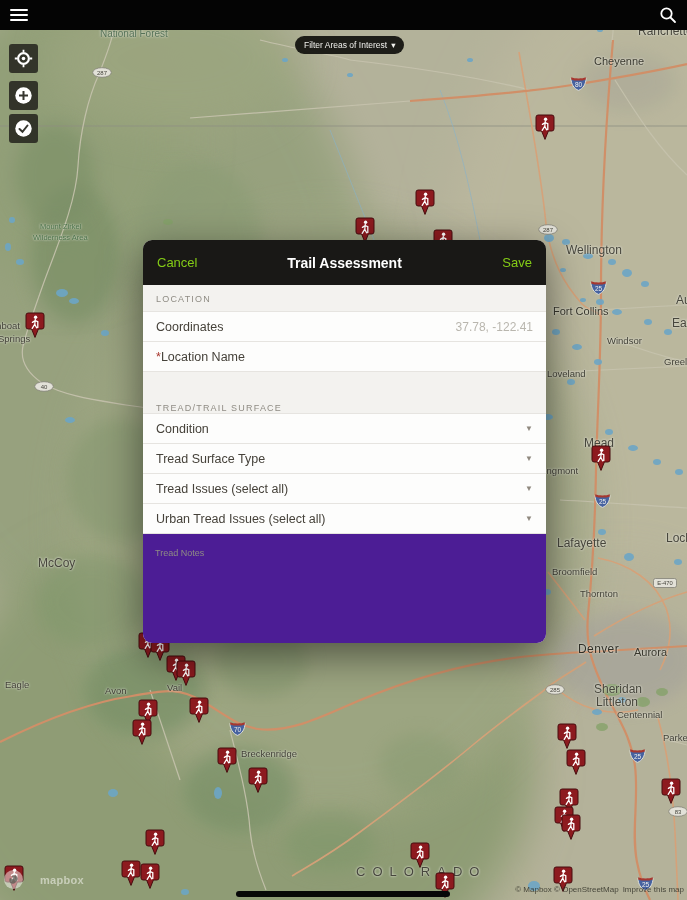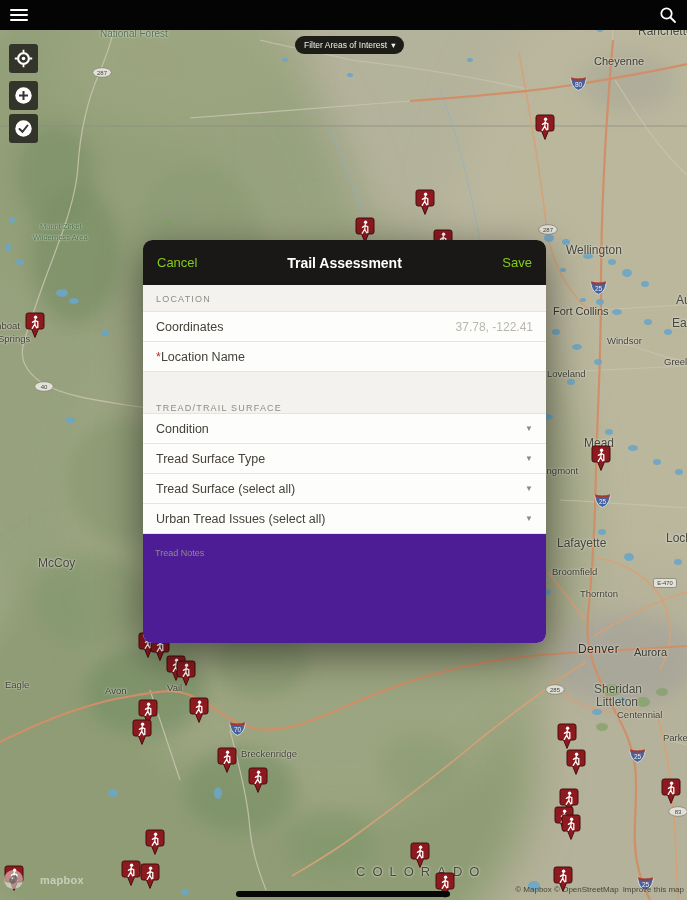--- a/index.html
+++ b/index.html
@@ -508,21 +508,21 @@
 
     <div class="form-row">
       <span class="row-label">Condition</span>
       <span class="chev">▼</span>
     </div>
     <div class="form-row">
       <span class="row-label">Tread Surface Type</span>
       <span class="chev">▼</span>
     </div>
     <div class="form-row">
-      <span class="row-label">Tread Surface (select all)</span>
+      <span class="row-label">Tread Issues (select all)</span>
       <span class="chev">▼</span>
     </div>
     <div class="form-row">
       <span class="row-label">Urban Tread Issues (select all)</span>
       <span class="chev">▼</span>
     </div>
 
     <div id="notes-area">
       <span class="notes-ph">Tread Notes</span>
     </div>

